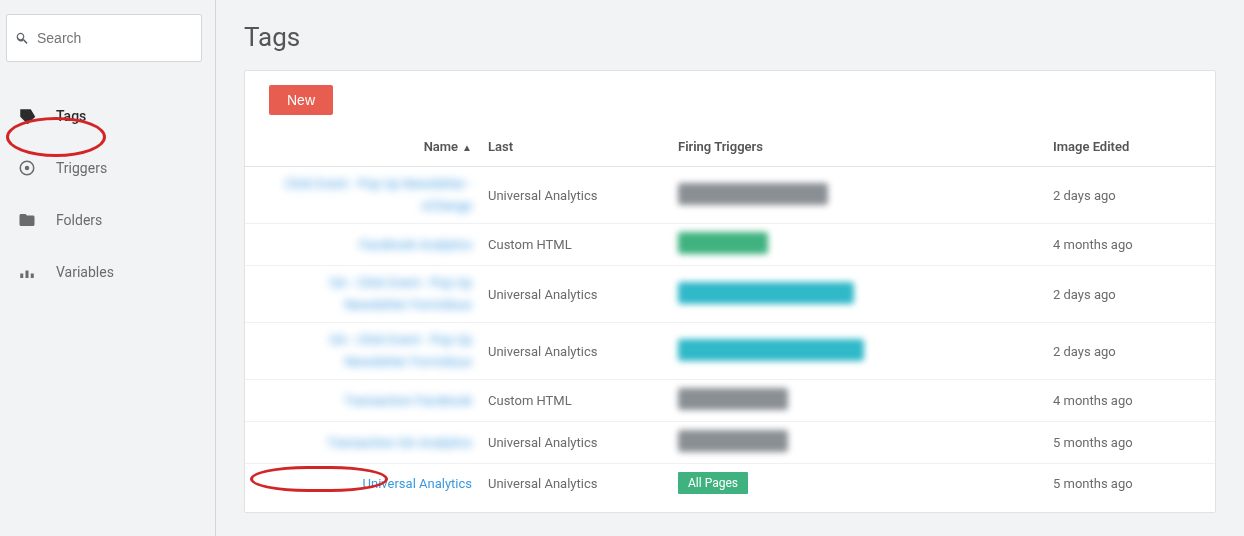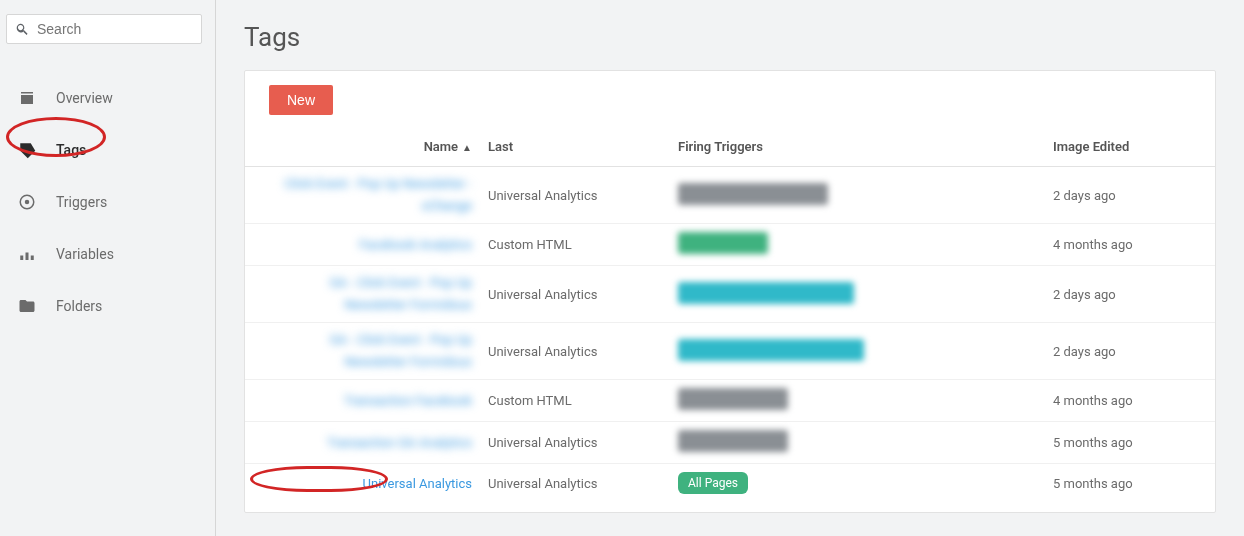--- a/index.html
+++ b/index.html
@@ -21,21 +21,21 @@
     width: 216px;
     background: #f2f3f4;
     border-right: 1px solid #d6d6d6;
     padding: 6px 0 0 0;
   }
   .search-wrap {
     padding: 8px 6px 0 6px;
   }
   .search {
     width: 196px;
-    height: 30px;
+    height: 48px;
     border: 1px solid #d6d6d6;
     border-radius: 2px;
     background: #fff;
     display: flex;
     align-items: center;
     padding: 0 8px;
     color: #9aa0a6;
   }
   .search svg { flex: 0 0 14px; height: 14px; fill: #5f6368; margin-right: 8px; }
   .search input {
@@ -144,21 +144,21 @@
   }
   .pill-gray  { background: #8a8f94; }
   .pill-green { background: #3fb27f; }
   .pill-teal  { background: #30b9c9; }
   .pill-clear {
     display: inline-block;
     background: #3fb27f;
     color: #fff;
     font-size: 12px;
     padding: 4px 10px;
-    border-radius: 6px;
+    border-radius: 1px;
   }
   
   .annot {
     position: absolute;
     border: 3px solid #d22525;
     border-radius: 50%;
     pointer-events: none;
   }
   .annot1 { left: 6px;  top: 117px; width: 100px; height: 40px; border-radius: 50% / 50%; }
   .annot2 { left: 250px; top: 466px; width: 138px; height: 26px; border-radius: 50% / 60%; }
@@ -172,62 +172,54 @@
   <aside class="sidebar">
     <div class="search-wrap">
       <div class="search">
         <svg viewBox="0 0 24 24">
             <path d="M15.5 14h-.79l-.28-.27a6.471 6.471 0 001.48-5.34C15.27 5.01 12.4 2.5 9.1 2.93 5.19 3.43 2.43 7.19 2.93 11.1c.43 3.3 2.94 6.17 6.46 6.81a6.471 6.471 0 005.34-1.48l.27.28v.79l5 4.99L21.49 20l-4.99-5zm-6 0C7.01 14 5 11.99 5 9.5S7.01 5 9.5 5 14 7.01 14 9.5 11.99 14 9.5 14z"></path>
           </svg>
         <input type="text" placeholder="Search" style="">
       </div>
     </div>
     <nav class="nav">
-      <div class="nav-item">
-        <span class="icon">
-          <svg viewBox="0 0 24 24">
-              <path d="M20 6H4V4h16v2zm0 2H4v12h16V8z"></path>
-            </svg>
-        </span>
-        <span class="label">Overview</span>
-      </div>
       <div class="nav-item active">
         <span class="icon">
           <svg viewBox="0 0 24 24">
               <path d="M17 3H3v10l10 10 10-10L17 3z"></path>
             </svg>
         </span>
         <span class="label">Tags</span>
       </div>
       <div class="nav-item">
         <span class="icon">
           <svg viewBox="0 0 24 24">
               <circle cx="12" cy="12" r="9" fill="none" stroke="#6b6b6b" stroke-width="2"></circle>
               <circle cx="12" cy="12" r="3"></circle>
             </svg>
         </span>
         <span class="label">Triggers</span>
+      </div>
+      <div class="nav-item">
+        <span class="icon">
+          <svg viewBox="0 0 24 24">
+              <path d="M10 4H4c-1.1 0-2 .9-2 2v12c0 1.1.9 2 2 2h16c1.1 0 2-.9 2-2V8c0-1.1-.9-2-2-2h-8l-2-2z"></path>
+            </svg>
+        </span>
+        <span class="label">Folders</span>
       </div>
       <div class="nav-item">
         <span class="icon">
           <svg viewBox="0 0 24 24">
               <rect x="3" y="14" width="4" height="6"></rect>
               <rect x="10" y="10" width="4" height="10"></rect>
               <rect x="17" y="14" width="4" height="6"></rect>
             </svg>
         </span>
         <span class="label">Variables</span>
-      </div>
-      <div class="nav-item">
-        <span class="icon">
-          <svg viewBox="0 0 24 24">
-              <path d="M10 4H4c-1.1 0-2 .9-2 2v12c0 1.1.9 2 2 2h16c1.1 0 2-.9 2-2V8c0-1.1-.9-2-2-2h-8l-2-2z"></path>
-            </svg>
-        </span>
-        <span class="label">Folders</span>
       </div>
     </nav>
   </aside>
 
   <main class="content">
     <h1 class="page-title">Tags</h1>
     <div class="card">
       <button class="new-btn">New</button>
       <table>
         <thead>

